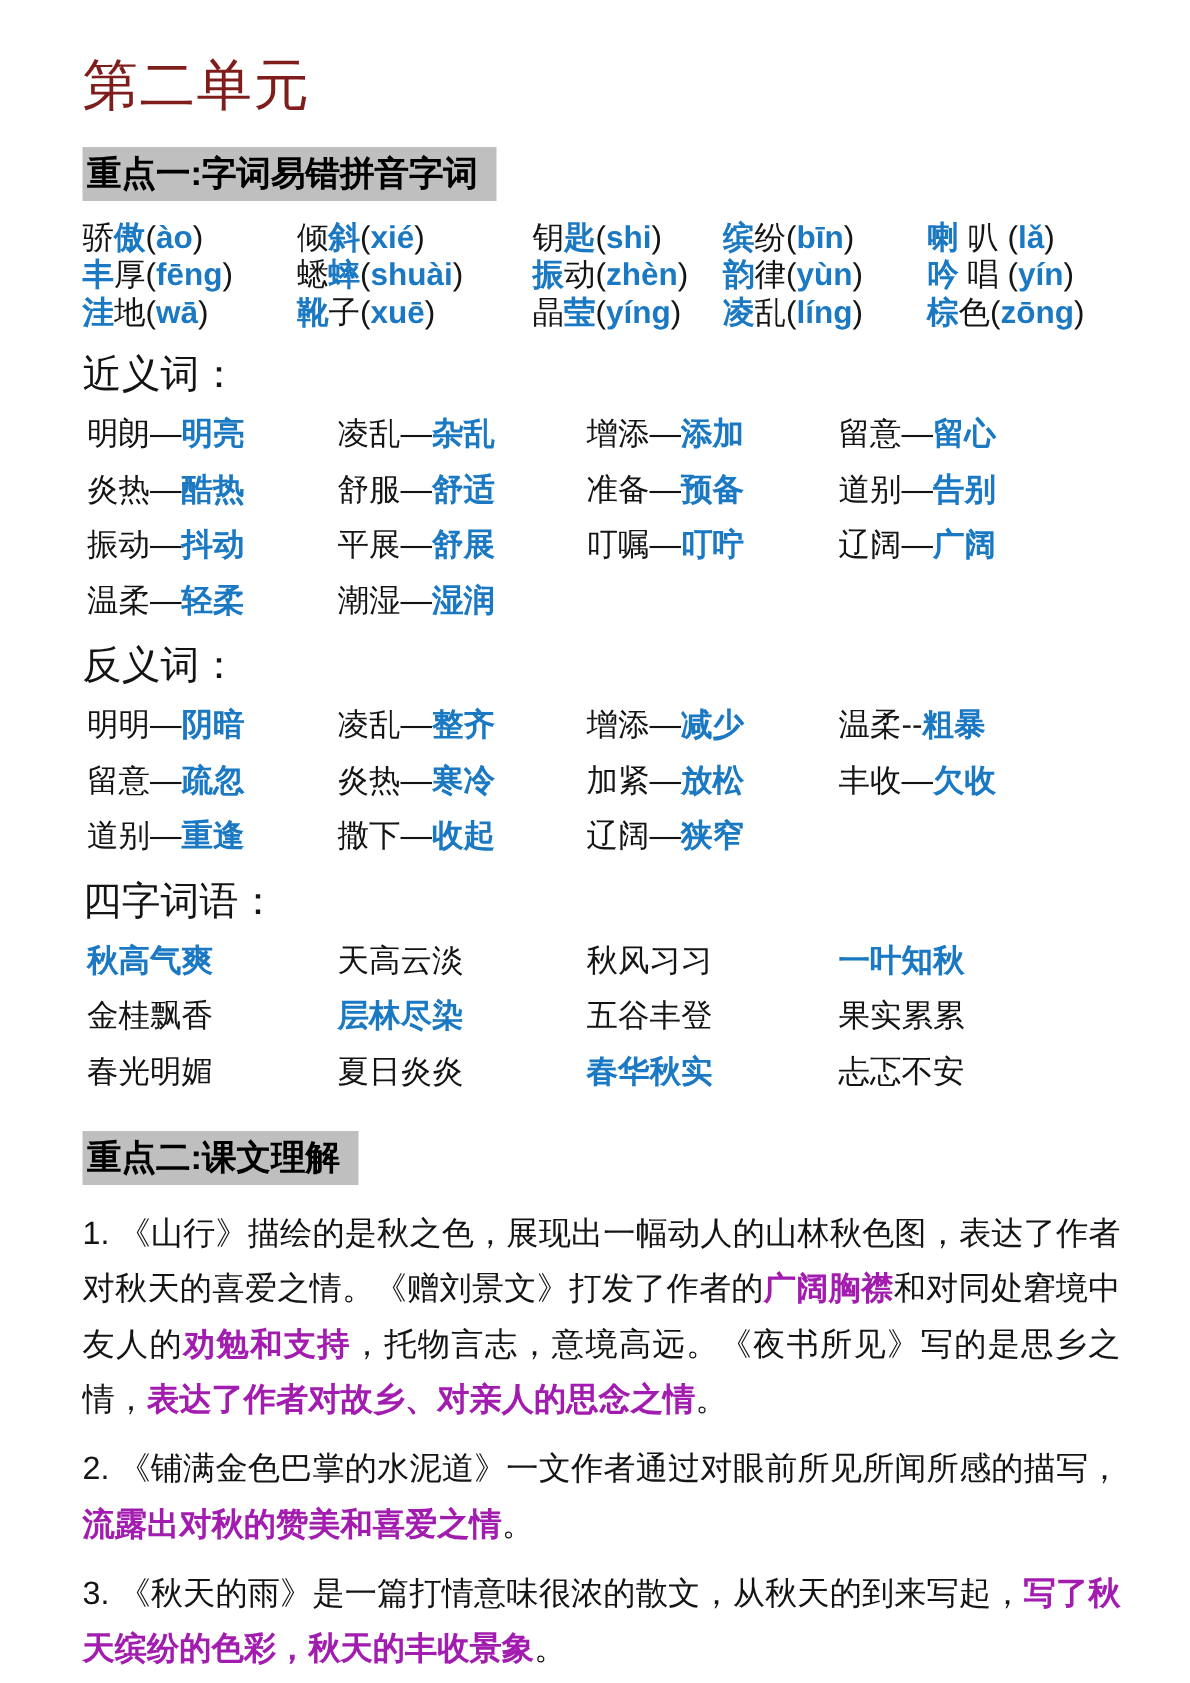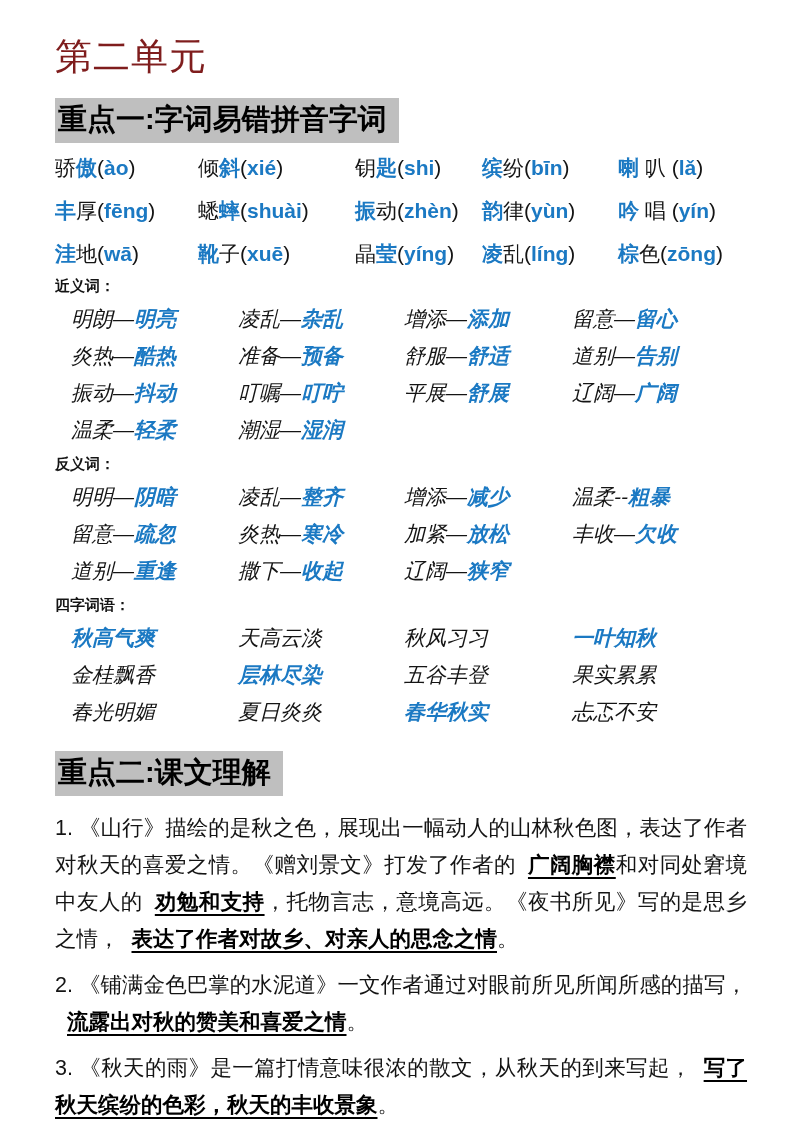--- a/index.html
+++ b/index.html
@@ -10,52 +10,51 @@
   }
   .page { padding:26px 46px 30px 55px; box-sizing:border-box; }
 
   .unit-title {
     color:#7f1d1d; font-size:37px; font-weight:400;
     margin:6px 0 16px 0; letter-spacing:1px;
   }
 
   .hl-header {
     display:inline-block; background:#bfbfbf; color:#000;
-    font-size:29px; font-weight:700; padding:2px 12px 3px 3px;
+    font-size:23px; font-weight:700; padding:2px 12px 3px 3px;
     margin:0 0 8px 0;
   }
   .hl-header.second { margin-top:14px; }
 
   .pinyin-grid {
     display:grid; grid-template-columns:143px 157px 127px 136px auto;
-    font-size:21px; row-gap:21px; margin:6px 0 12px 0; line-height:22px;
+    font-size:21px; row-gap:3px; margin:6px 0 12px 0; line-height:22px;
     white-space:pre-wrap;
   }
 
-  .word-label { font-size:15px; font-weight:700; margin:12px 0 12px 0; }
+  .word-label { font-size:26px; font-weight:400; margin:12px 0 12px 0; }
 
   .grid4 {
     display:grid; grid-template-columns:167px 166px 168px auto;
-    font-size:21px; row-gap:15px; margin:4px 0 14px 16px; line-height:22px;font-style:italic;
+    font-size:21px; row-gap:15px; margin:4px 0 14px 3px; line-height:22px;
   }
 
   .k { color:#141414; }
   .b { color:#1b79c3; font-weight:700; }
   .word4 { color:#141414; }
   .word4.blue { color:#1b79c3; font-weight:700; }
 
   .para {
     font-size:21.5px; line-height:37px; margin:6px 0 9px 0;
     text-align:justify; color:#141414;
   }
   .para .red {
-    color:#000000; font-weight:700;
-    text-decoration:underline; text-decoration-thickness:2px;
+    color:#a21caf; font-weight:700;
+    text-decoration-thickness:2px;
     text-underline-offset:5px;
-    margin-left:12px;
   }
 </style>
 </head>
 <body>
 
 <div class="page">
 
   <div class="unit-title">第二单元</div>
 
   <div class="hl-header">重点一:字词易错拼音字词</div>
@@ -102,31 +101,31 @@
       <div class="pair"><span class="k">凌乱</span><span class="k">—</span><span class="b">杂乱</span></div>
 
       <div class="pair"><span class="k">增添</span><span class="k">—</span><span class="b">添加</span></div>
 
       <div class="pair"><span class="k">留意</span><span class="k">—</span><span class="b">留心</span></div>
 
       <div class="pair"><span class="k">炎热</span><span class="k">—</span><span class="b">酷热</span></div>
 
 
 
+      <div class="pair"><span class="k">舒服</span><span class="k">—</span><span class="b">舒适</span></div>
+
       <div class="pair"><span class="k">准备</span><span class="k">—</span><span class="b">预备</span></div>
 
-      <div class="pair"><span class="k">舒服</span><span class="k">—</span><span class="b">舒适</span></div>
-
       <div class="pair"><span class="k">道别</span><span class="k">—</span><span class="b">告别</span></div>
 
       <div class="pair"><span class="k">振动</span><span class="k">—</span><span class="b">抖动</span></div>
 
+      <div class="pair"><span class="k">平展</span><span class="k">—</span><span class="b">舒展</span></div>
+
       <div class="pair"><span class="k">叮嘱</span><span class="k">—</span><span class="b">叮咛</span></div>
-
-      <div class="pair"><span class="k">平展</span><span class="k">—</span><span class="b">舒展</span></div>
 
       <div class="pair"><span class="k">辽阔</span><span class="k">—</span><span class="b">广阔</span></div>
 
       <div class="pair"><span class="k">温柔</span><span class="k">—</span><span class="b">轻柔</span></div>
 
       <div class="pair"><span class="k">潮湿</span><span class="k">—</span><span class="b">湿润</span></div>
     </div>
 
   <div class="word-label">反义词：</div>
   <div class="grid4">

